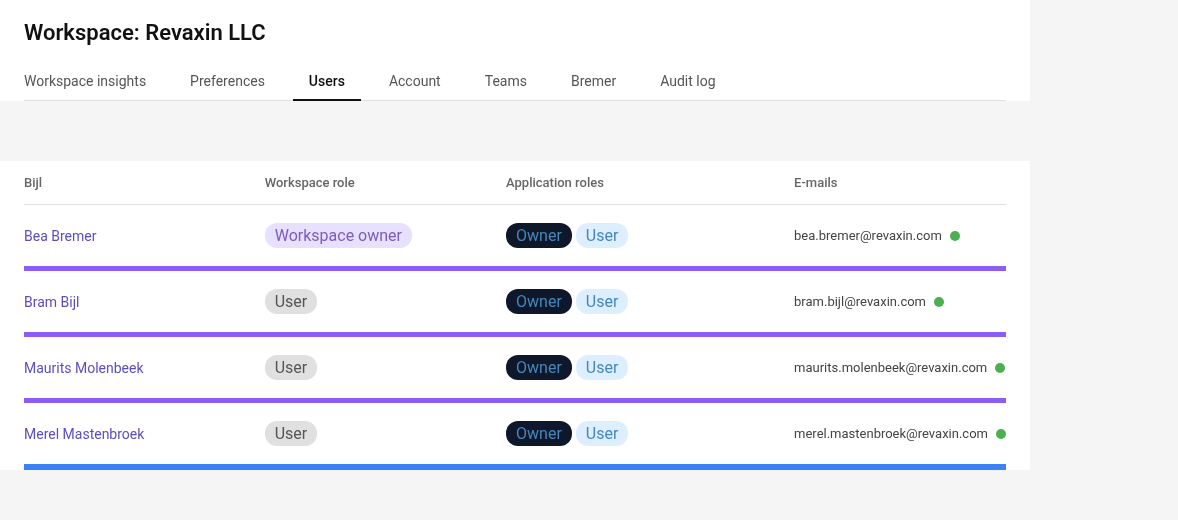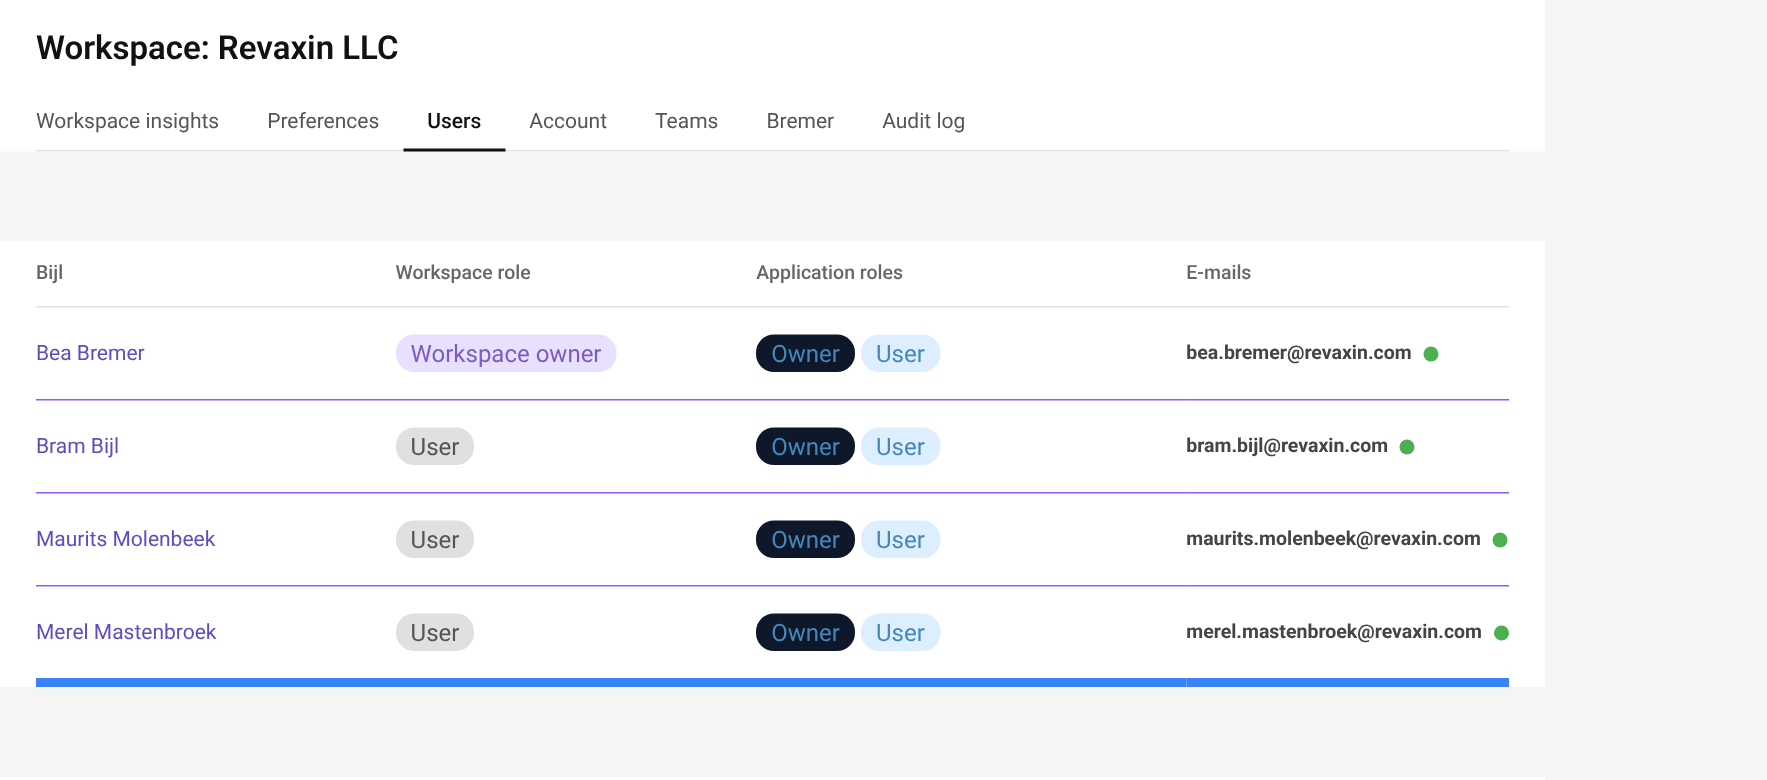--- a/index.html
+++ b/index.html
@@ -19,21 +19,21 @@
       background: #fff;
     }
     .page-title {
       font-size: 22px;
       font-weight: 600;
       color: #111;
       margin-bottom: 18px;
     }
     .nav-tabs {
       display: flex;
-      gap: 0;
+      gap: 12px;
       border-bottom: 1px solid #e0e0e0;
     }
     .nav-tab {
       padding: 10px 16px;
       cursor: pointer;
       color: #555;
       font-size: 14px;
       text-decoration: none;
       border-bottom: 2px solid transparent;
       margin-bottom: -1px;
@@ -68,21 +68,21 @@
       padding: 14px 0;
       font-weight: 500;
       color: #666;
       font-size: 13px;
     }
     .table th:nth-child(1) { width: 25%; }
     .table th:nth-child(2) { width: 25%; }
     .table th:nth-child(3) { width: 30%; }
     .table th:nth-child(4) { width: 20%; }
     .table tbody tr {
-      border-bottom: 1px solid #8b5cf6;
+      border-bottom: 5px solid #8b5cf6;
     }
     .table tbody tr:last-child {
       border-bottom: 6px solid #3b82f6;
     }
     .table td {
       padding: 18px 0;
       vertical-align: middle;
     }
     .user-name {
       color: #5b4fc0;
@@ -110,21 +110,20 @@
     .badge-app-user {
       background: #ddeeff;
       color: #4488bb;
     }
     .email-cell {
       display: flex;
       align-items: center;
       gap: 8px;
       color: #444;
       font-size: 13px;
-      font-weight: bold;
     }
     .status-dot {
       width: 10px;
       height: 10px;
       border-radius: 50%;
       background: #4caf50;
       flex-shrink: 0;
     }
     .footer-space {
       background: #f5f5f5;

